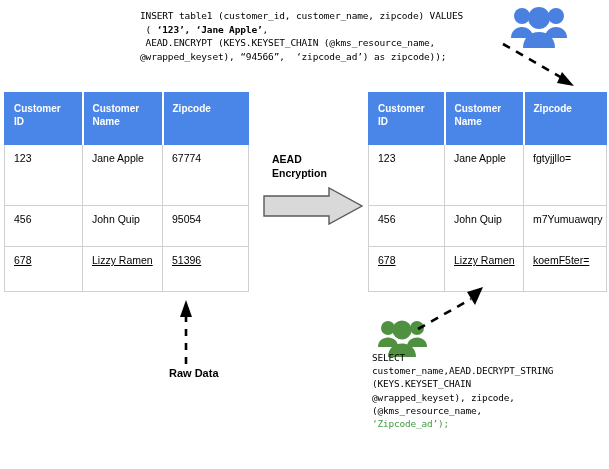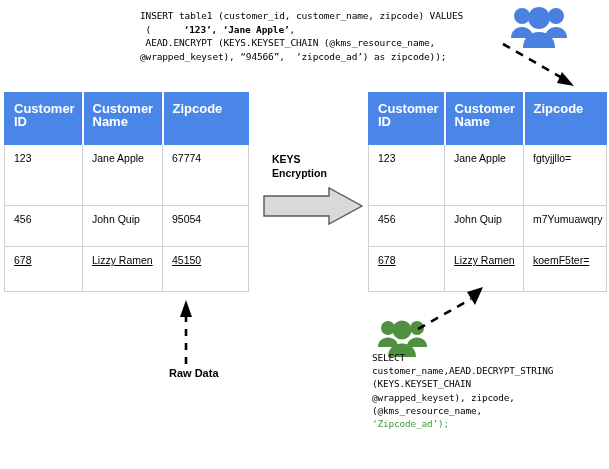--- a/index.html
+++ b/index.html
@@ -24,21 +24,21 @@
     font-size: 9.5px;
     line-height: 13.6px;
     white-space: pre;
     color: #000000;
     letter-spacing: -0.15px;
   }
   #insert-statement {
     left: 140px;
     top: 9px;
   }
-  #insert-statement .b { font-weight: bold; margin-left: 27px; }
+  #insert-statement .b { font-weight: bold; }
   #select-statement {
     left: 372px;
     top: 351px;
     font-size: 9.4px;
     line-height: 13.2px;
   }
   .green-literal { color: #3f9a3f; }
 
   
   .data-table {
@@ -56,21 +56,21 @@
     font-weight: normal;
     color: #000000;
     height: 36px;
     box-sizing: border-box;
     overflow: hidden;
   }
   .data-table thead th {
     background: #4a86e8;
     color: #ffffff;
     font-weight: bold;
-    font-size: 13px;
+    font-size: 10px;
     border: 1px solid #4a86e8;
     border-right: 2px solid #ffffff;
     height: 52px;
     line-height: 13px;
     padding-top: 9px;
   }
   .data-table thead th:last-child { border-right: 1px solid #4a86e8; }
   .data-table tbody td { line-height: 13px; }
   .data-table tbody tr:first-child td { height: 61px; }
   .data-table tbody tr:nth-child(2) td { height: 41px; }
@@ -201,27 +201,27 @@
         <td>67774</td>
       </tr>
       <tr>
         <td>456</td>
         <td>John Quip</td>
         <td>95054</td>
       </tr>
       <tr>
         <td>678</td>
         <td>Lizzy Ramen</td>
-        <td>45150</td>
+        <td>51396</td>
       </tr>
     </tbody>
   </table>
 
   <div id="aead-label">
-    <span>KEYS</span><br>
+    <span>AEAD</span><br>
     <span>Encryption</span>
   </div>
   <div id="big-arrow">
     <svg viewBox="0 0 100 38" width="100" height="38" xmlns="http://www.w3.org/2000/svg">
       <polygon points="1,9 66,9 66,1 99,19 66,37 66,29 1,29" fill="#d9d9d9" stroke="#595959" stroke-width="1.4" stroke-linejoin="miter"></polygon>
     </svg>
   </div>
 
   <table class="data-table" id="table-right">
     <colgroup>

